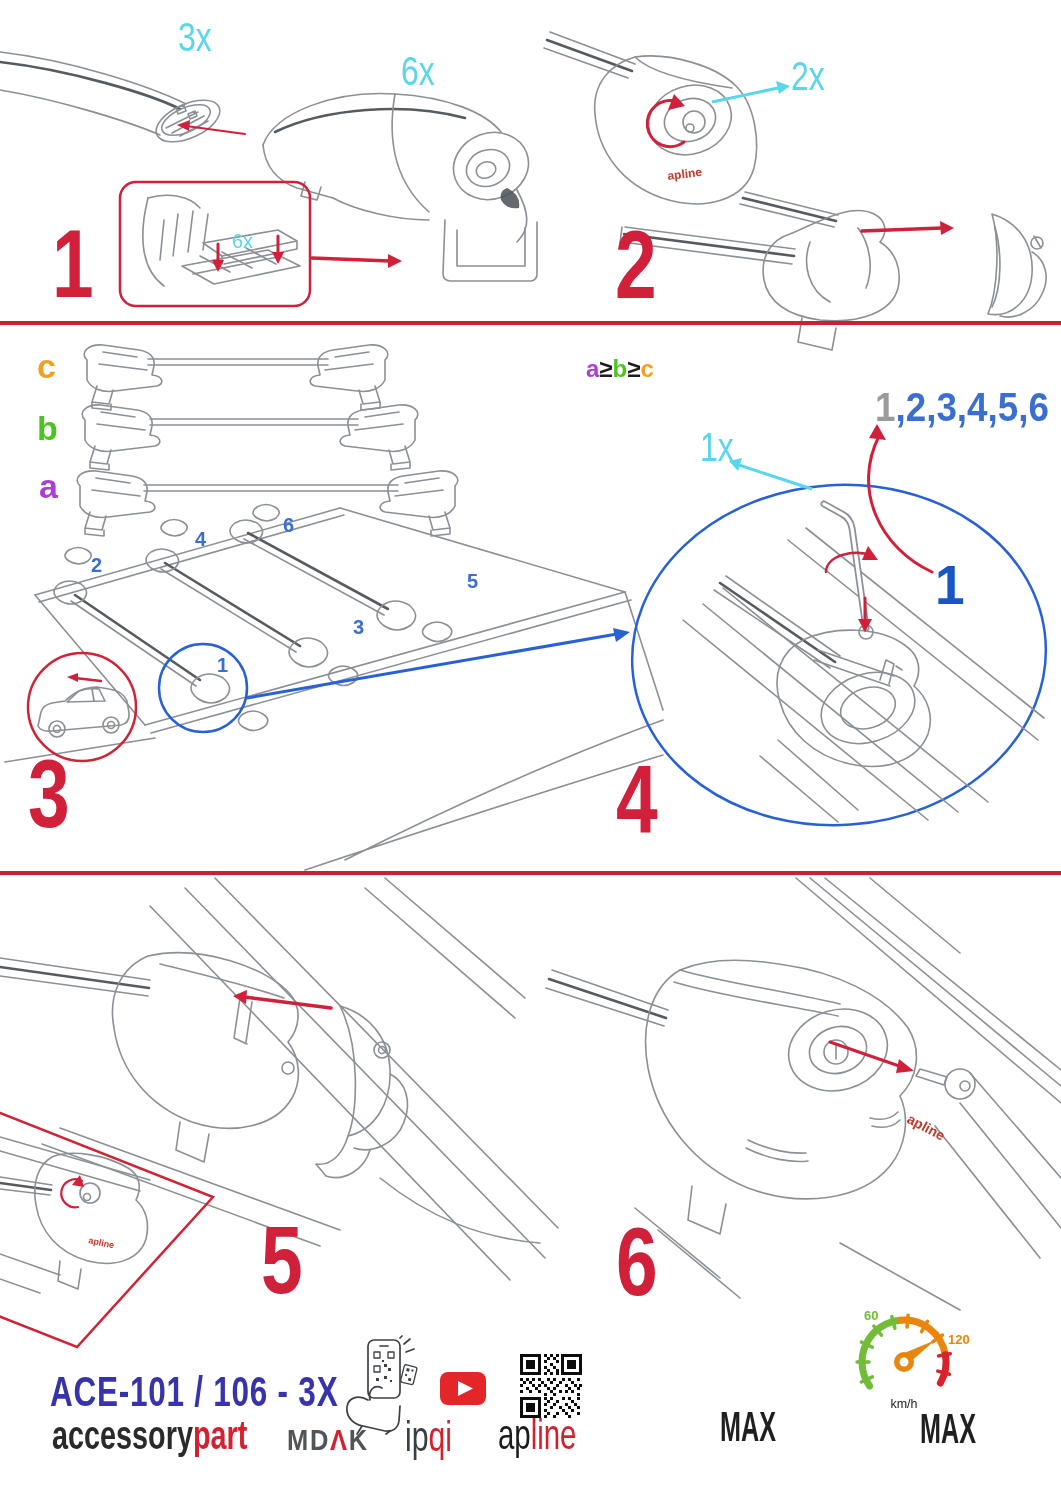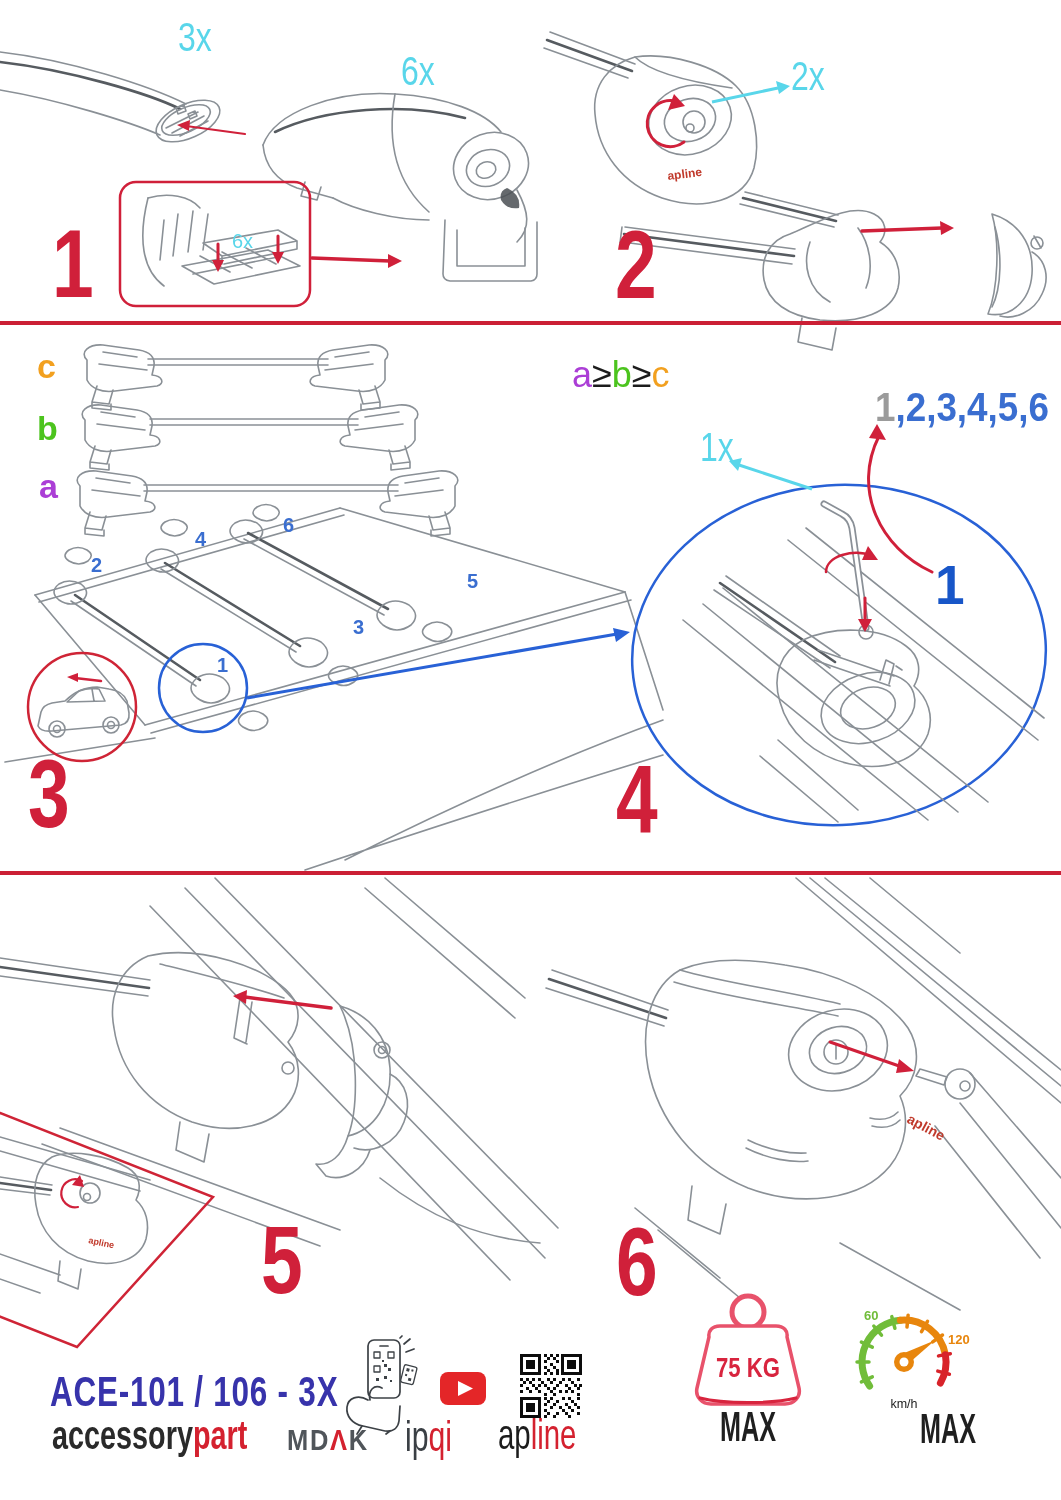--- a/index.html
+++ b/index.html
@@ -130,21 +130,21 @@
       <g transform="translate(437,138) scale(-1,1)">
           <use href="#barfoot"></use>
         </g>
       <path class="line" d="M116,153 L370,153 M116,159 L370,159"></path>
     </svg>
   </div>
   <div class="abs tx" style="left:37px;top:349px;font-size:34px;font-weight:700;color:#f2a01f;">c</div>
   <div class="abs tx" style="left:37px;top:411px;font-size:34px;font-weight:700;color:#4cc41e;">b</div>
   <div class="abs tx" style="left:39px;top:469px;font-size:34px;font-weight:700;color:#ab3ed6;">a</div>
 
-  <div class="abs tx" style="left:572px;top:357px;font-size:36px;font-weight:400;">
+  <div class="abs tx" style="left:586px;top:357px;font-size:24px;font-weight:700;">
     <span style="color:#ab3ed6;">a</span><span style="color:#1c1c1c;">≥</span><span style="color:#4cc41e;">b</span><span style="color:#1c1c1c;">≥</span><span style="color:#f2a01f;">c</span>
   </div>
 
   <div class="abs tx" style="left:875px;top:387px;font-size:40px;font-weight:700;transform:scaleX(.92);">
     <span style="color:#9b9b9b;">1</span><span style="color:#3a6ed0;">,2,3,4,5,6</span>
   </div>
   <div class="abs tx cyan" style="left:700px;top:427px;">1x</div>
 
   <div class="abs" style="left:5px;top:500px;">
     <svg width="660" height="370" viewBox="0 0 660 370">
@@ -369,28 +369,20 @@
       M0,36h3v3h-3z M9,36h3v3h-3z M18,36h3v3h-3z M30,36h3v3h-3z M39,36h3v3h-3z M45,36h3v3h-3z M51,36h3v3h-3z M24,39h3v3h-3z M33,39h3v3h-3z M57,39h3v3h-3z
       M24,43h3v3h-3z M30,43h3v3h-3z M42,43h3v3h-3z M48,43h3v3h-3z M57,43h3v3h-3z M27,46h3v3h-3z M36,46h3v3h-3z M51,46h3v3h-3z M24,49h3v3h-3z M33,49h3v3h-3z M45,49h3v3h-3z M54,49h3v3h-3z
       M30,52h3v3h-3z M39,52h3v3h-3z M48,52h3v3h-3z M57,52h3v3h-3z M24,55h3v3h-3z M42,55h3v3h-3z M51,55h3v3h-3z M27,58h3v3h-3z M36,58h3v3h-3z M45,58h3v3h-3z M57,58h3v3h-3z M24,61h3v3h-3z M33,61h3v3h-3z M48,61h3v3h-3z"></path>
     </svg>
   </div>
 
   <div class="abs tx" style="left:498px;top:1414px;font-size:42px;font-weight:400;transform:scaleX(.7);">
     <span style="color:#1c1c1c;">ap</span><span style="color:#d4212f;">line</span>
   </div>
 
-  <div class="abs" style="left:678px;top:1290px;">
-    <svg width="140" height="118" viewBox="0 0 140 118">
-      <circle cx="70" cy="22" r="16" stroke="#e8526b" stroke-width="5" fill="none"></circle>
-      <path d="M42,36 L98,36 C106,36 110,41 109,47 L121,98 C123,107 116,114 107,114 L33,114 C24,114 17,107 19,98 L31,47 C30,41 34,36 42,36 Z" fill="#ffffff" stroke="#e8526b" stroke-width="3.5"></path>
-      <path d="M22,108 C45,114 95,114 118,108" stroke="#d8243e" stroke-width="3" fill="none" stroke-linecap="round"></path>
-      <text x="70" y="87" text-anchor="middle" font-size="27" font-weight="bold" fill="#d8243e" textLength="64" lengthAdjust="spacingAndGlyphs">75 KG</text>
-    </svg>
-  </div>
   <div class="abs tx" style="left:720px;top:1406px;font-size:42px;font-weight:700;color:#1f1f1f;transform:scaleX(.6);">MAX</div>
 
   <div class="abs" style="left:840px;top:1298px;">
     <svg width="128" height="114" viewBox="0 0 128 114">
       <path d="M29.6,88.1 A42,42 0 0 1 60.3,22.2" stroke="#71bd3a" stroke-width="7" fill="none" stroke-linecap="round"></path>
       <path d="M60.3,22.2 A42,42 0 0 1 105.4,56.7" stroke="#e8860d" stroke-width="7" fill="none" stroke-linecap="round"></path>
       <path d="M105.4,56.7 A42,42 0 0 1 100.4,85" stroke="#d8232a" stroke-width="7" fill="none" stroke-linecap="round"></path>
       <g stroke-width="3.5" stroke-linecap="round">
         <line x1="32.3" y1="78.8" x2="21.4" y2="83.9" stroke="#71bd3a"></line>
         <line x1="29" y1="64" x2="17" y2="64" stroke="#71bd3a"></line>

